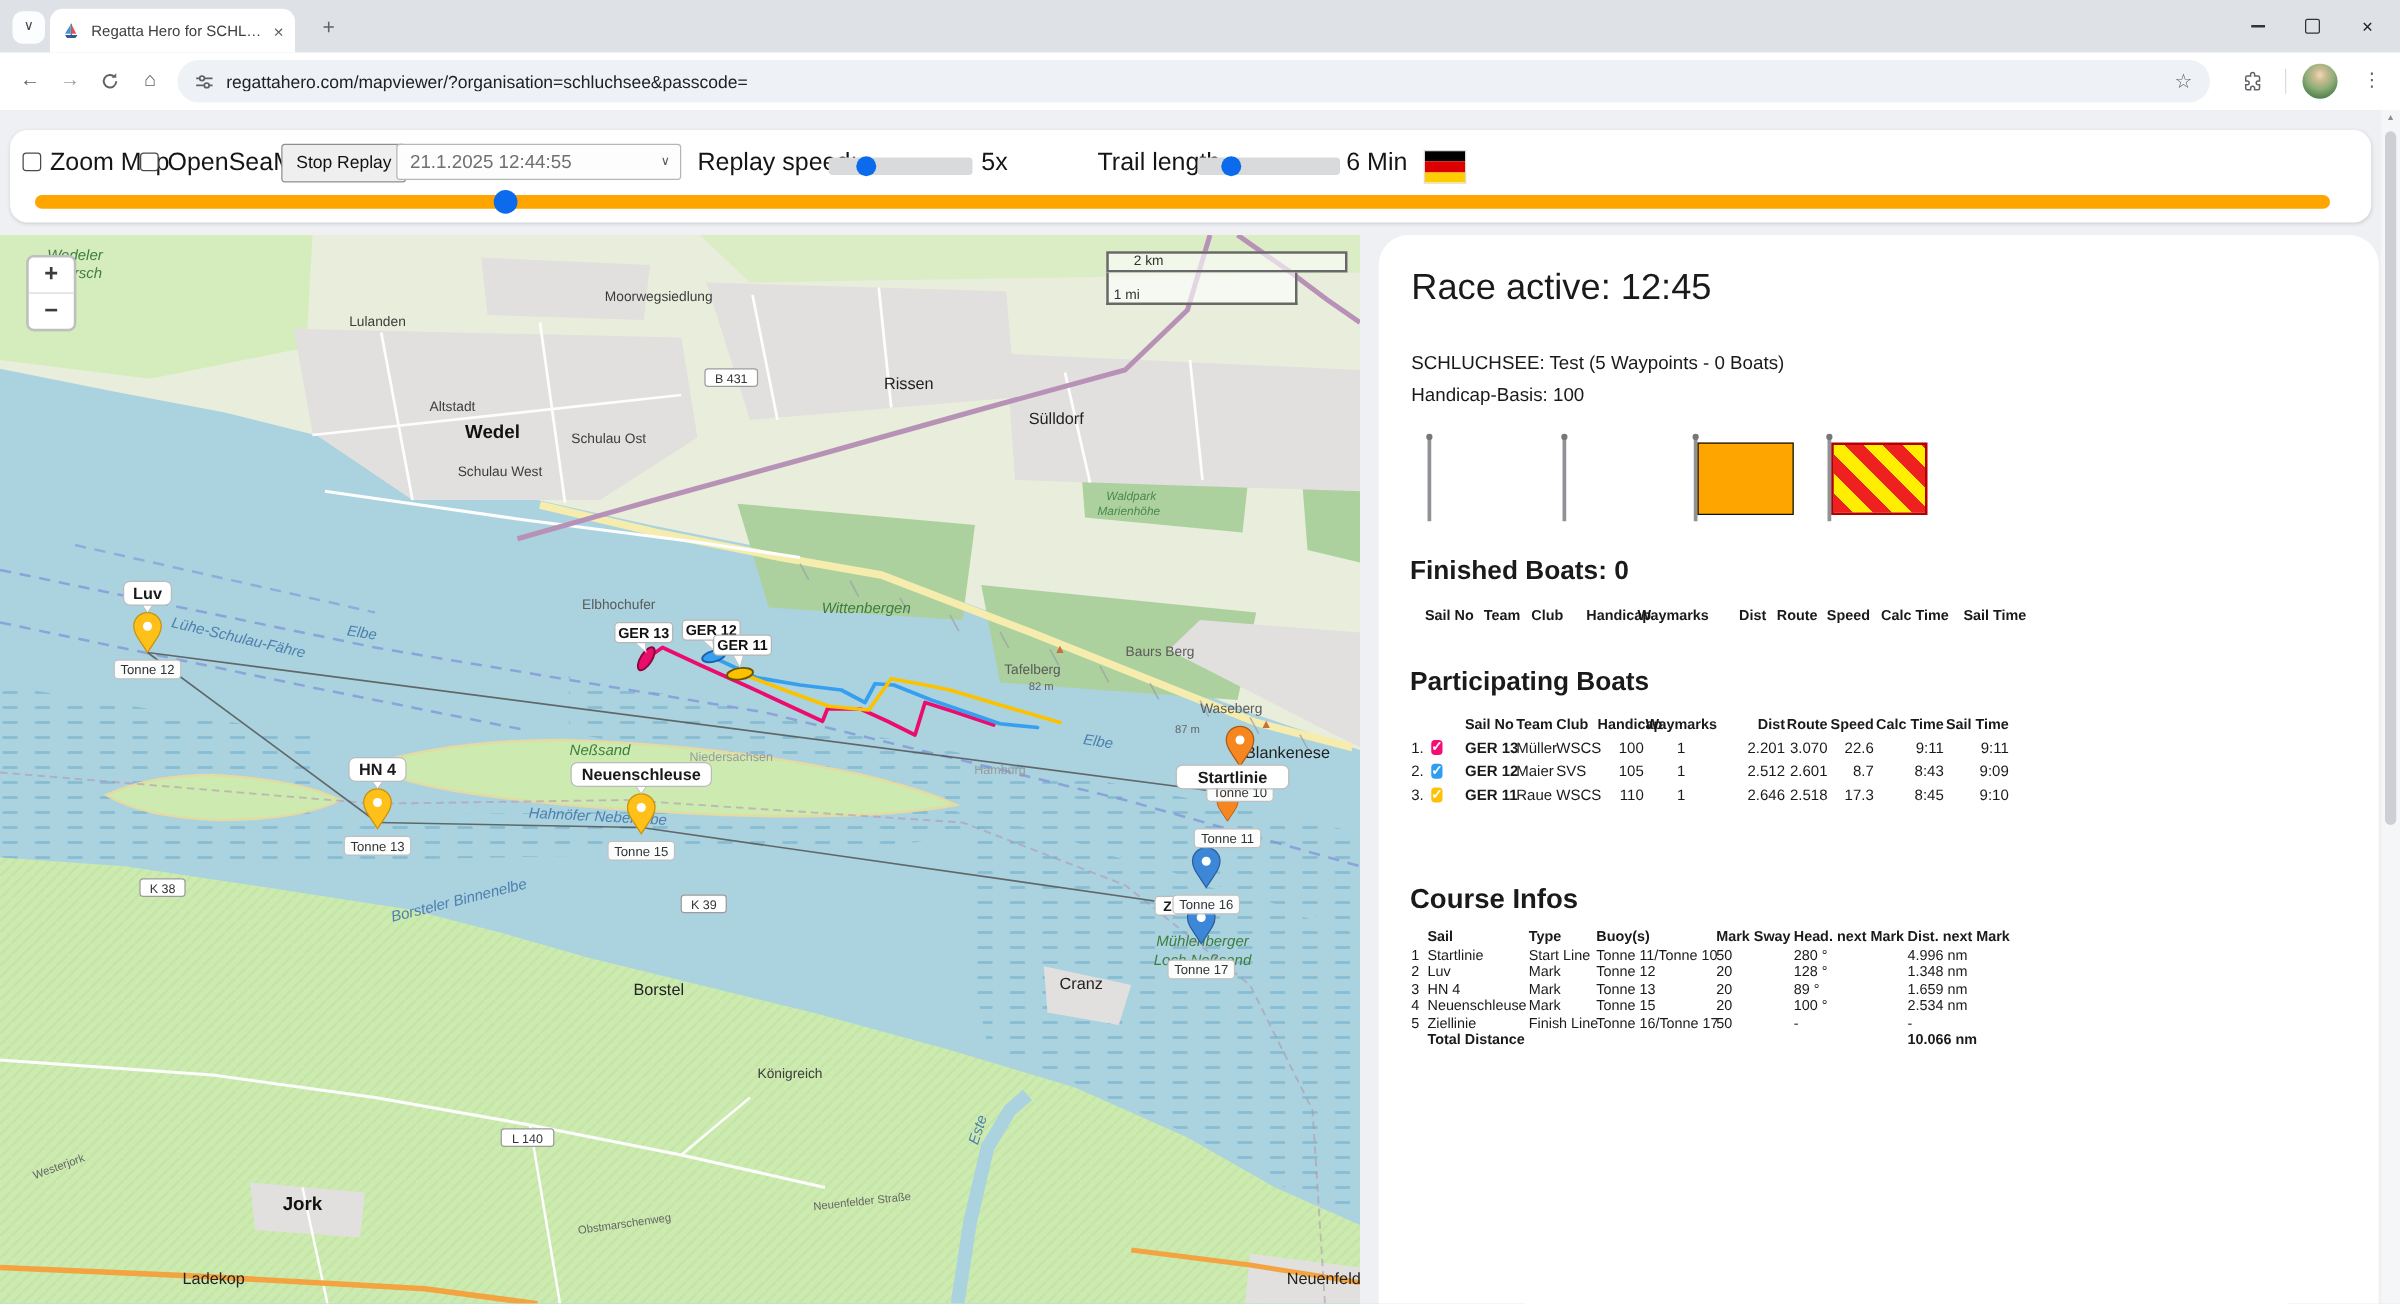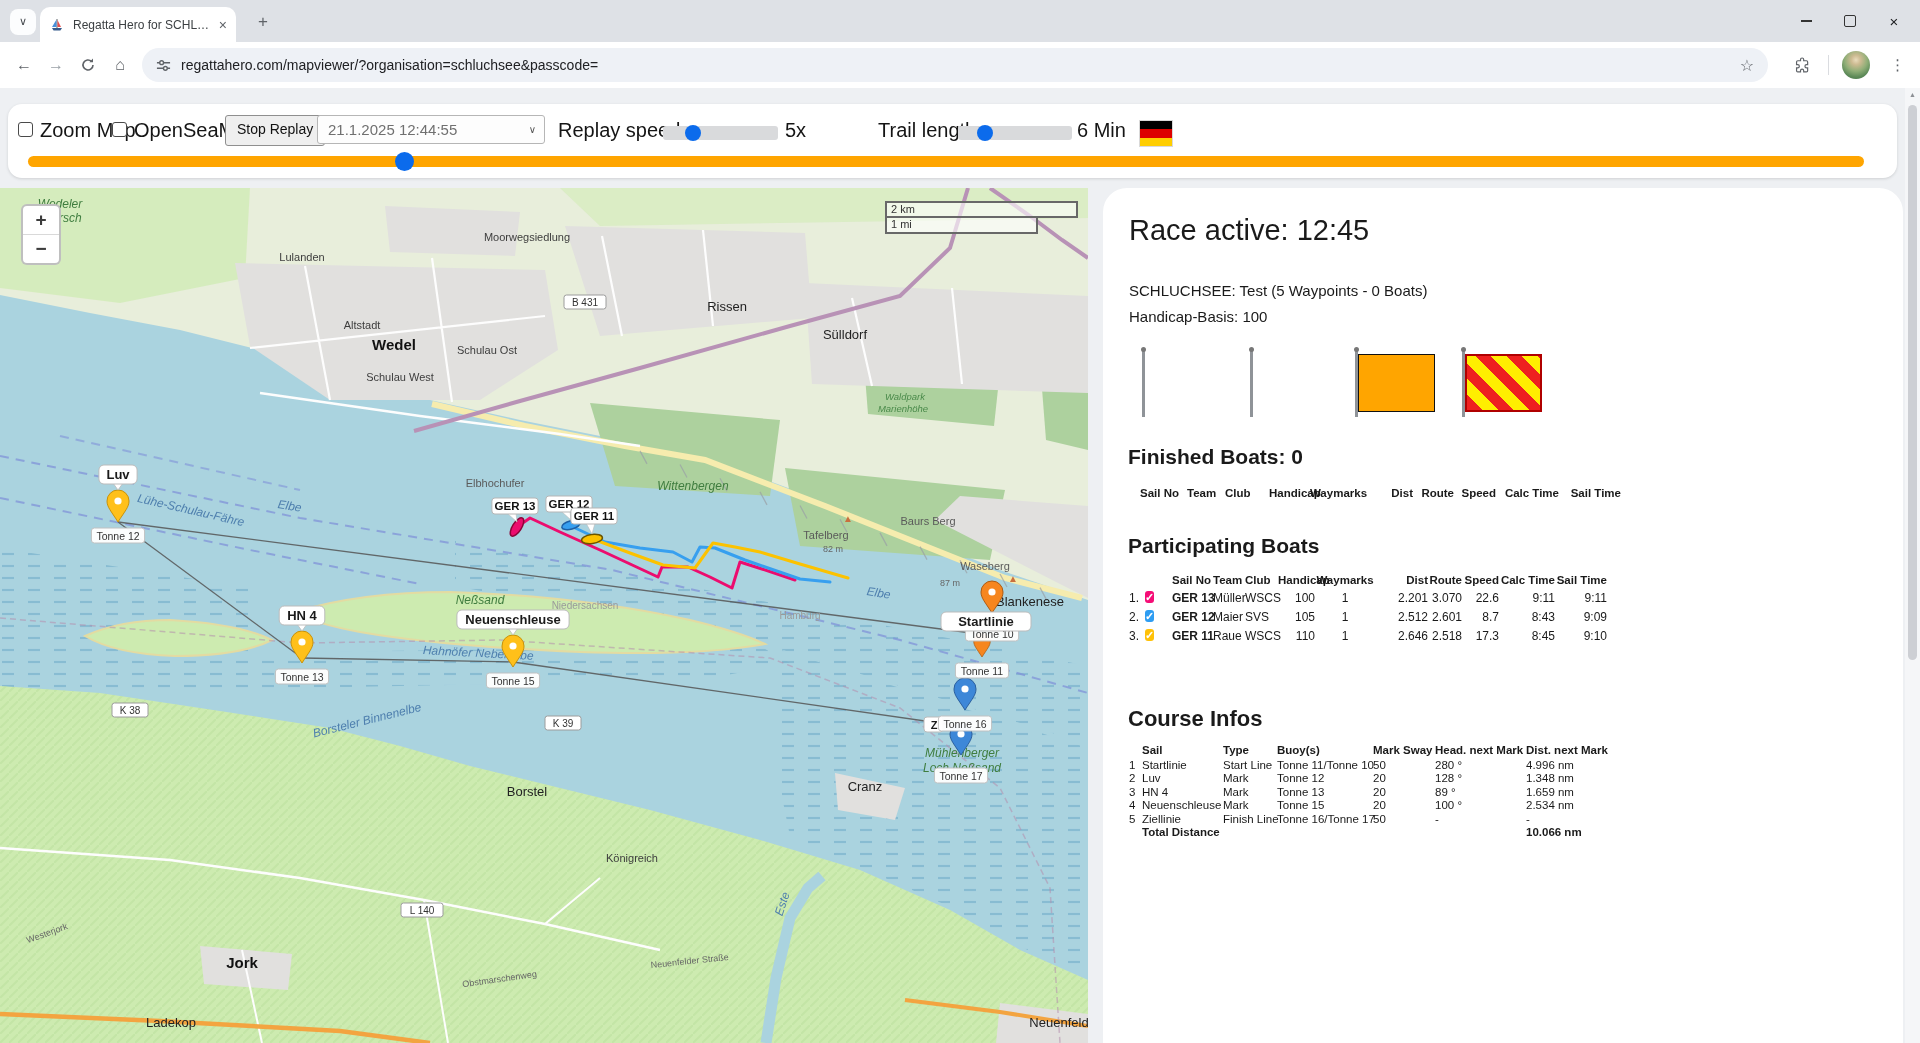--- a/index.html
+++ b/index.html
@@ -44,22 +44,22 @@
   .timeline{position:absolute;left:20px;top:52px;width:1836px;height:11px;border-radius:6px}
   .timeline .th{position:absolute;top:-4px;width:19px;height:19px;border-radius:50%}
   .gflag{position:absolute;left:1132px;top:17px;width:32px;height:25px;display:flex;flex-direction:column;box-shadow:0 0 0 1px rgba(0,0,0,.15)}
   .gflag i{flex:1}
   
   .maparea{position:absolute;left:0;top:100px;width:1088px;height:855px;overflow:hidden;background:#aad3df}
   .zoomctl{position:absolute;left:21px;top:16px;width:36px;border:2px solid rgba(0,0,0,.25);border-radius:6px;background:#fff;overflow:hidden}
   .zbtn{width:36px;height:28px;text-align:center;line-height:28px;font-size:19px;font-weight:700;color:#3c3c3c}
   .zbtn+.zbtn{border-top:1px solid #d9d9d9}
   .scalectl{position:absolute;left:885px;top:13px;font-size:11px;color:#333}
-  .skm{width:193px;height:17px;border:2px solid #686868;background:rgba(255,255,255,.62);padding:0 4px;box-sizing:border-box;line-height:13px}
-  .smi{width:153px;height:16px;border:2px solid #686868;border-top:none;background:rgba(255,255,255,.62);padding:0 4px;box-sizing:border-box;line-height:12px}
+  .skm{width:193px;height:17px;border:2px solid #686868;background:rgba(255,255,255,.62);padding:0 20px;box-sizing:border-box;line-height:13px}
+  .smi{width:153px;height:16px;border:2px solid #686868;border-top:none;background:rgba(255,255,255,.62);padding:12px 4px;box-sizing:border-box;line-height:12px}
   #mapsvg{display:block}
   #mapsvg text{font-family:"Liberation Sans",sans-serif}
   .ml-city{font-size:15px;fill:#111;font-weight:600}
   .ml-town{font-size:13px;fill:#222}
   .ml-sub{font-size:11px;fill:#3d3d3d}
   .ml-loc{font-size:11px;fill:#5a5a5a}
   .ml-grn{font-size:12px;fill:#3f7d3f;font-style:italic}
   .ml-grn2{font-size:9.5px;fill:#4a8a4a;font-style:italic}
   .ml-wat{font-size:12px;fill:#4e7fae;font-style:italic}
   .ml-sta{font-size:10px;fill:#9a9a9a}

